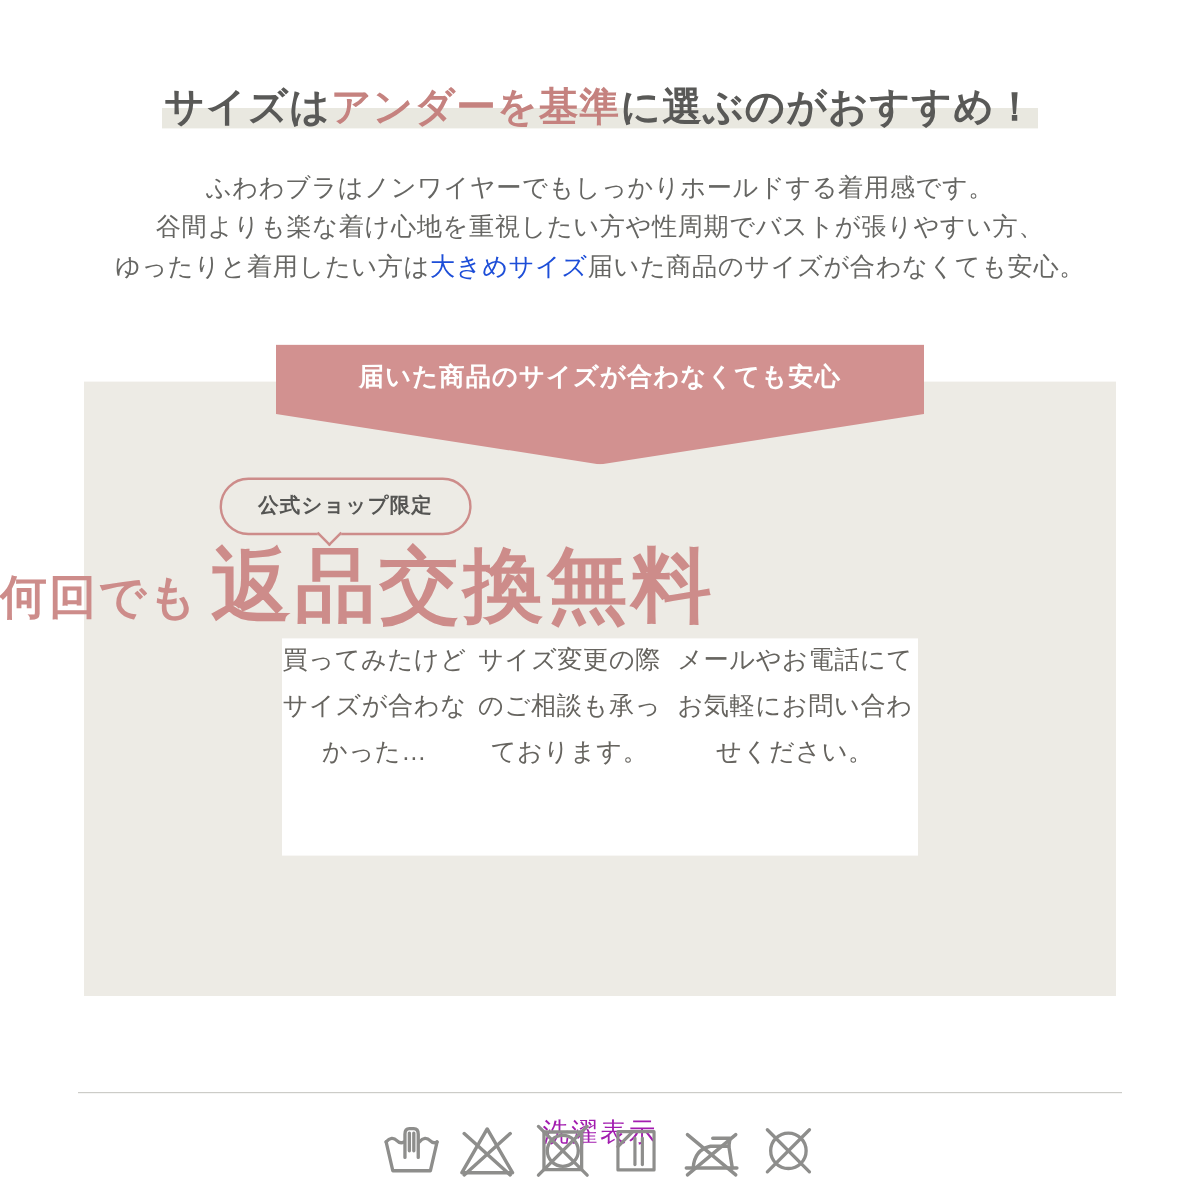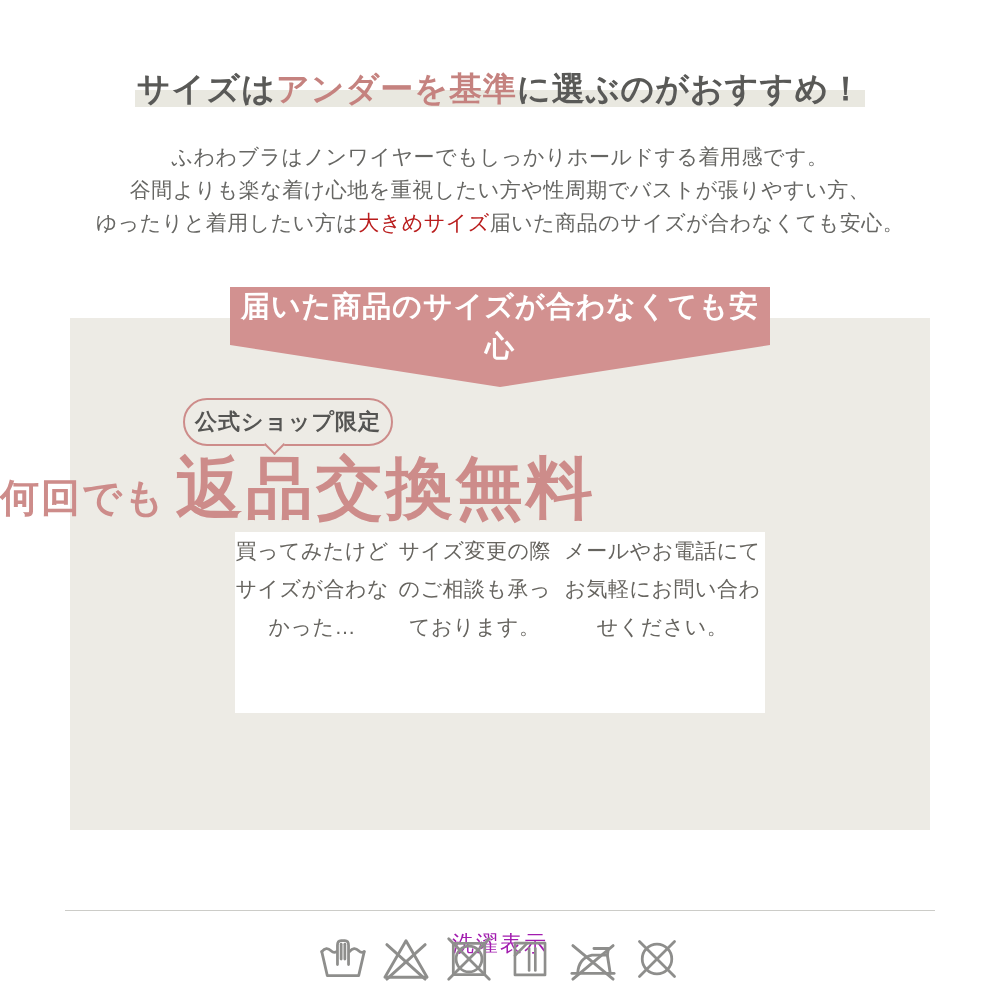--- a/index.html
+++ b/index.html
@@ -8,34 +8,34 @@
 
   
   .heading{position:absolute;top:41px;left:0;width:100%;text-align:center;
     font-size:33px;font-weight:bold;color:#595957;letter-spacing:1px;line-height:1.2;margin-top:28px;}
   .heading .hl{background:linear-gradient(transparent 55%, #e9e8e0 55%);padding:0 2px;}
   .heading .em{color:#c5827f;}
 
   
   .intro{position:absolute;top:140px;left:0;width:100%;text-align:center;
     font-size:21px;color:#666663;line-height:33px;letter-spacing:0.5px;}
-  .intro .em{color:#b91c1c;font-family:Liberation Serif, serif;}
+  .intro .em{color:#1d4ed8;font-family:Liberation Serif, serif;}
 
   
   .beige{position:absolute;left:70px;top:318px;width:860px;height:512px;background:#edebe5;}
 
   
   .banner{position:absolute;left:230px;top:287px;width:540px;height:100px;background:#d29190;
     clip-path:polygon(0 0,100% 0,100% 58%,50% 100%,0 58%);}
-  .banner-text{text-align:center;color:#ffffff;font-size:29px;font-weight:bold;letter-spacing:1px;}
+  .banner-text{padding-top:13px;text-align:center;color:#ffffff;font-size:21px;font-weight:bold;letter-spacing:1px;}
 
   
   .badge{position:absolute;left:183px;top:398px;width:206px;height:44px;
     border:2px solid #cd8c8a;border-radius:26px;text-align:center;line-height:44px;
-    font-size:22px;font-weight:bold;color:#555553;letter-spacing:1px;}
+    font-size:17px;font-weight:bold;color:#555553;letter-spacing:1px;}
   .badge::after{content:"";position:absolute;left:82px;bottom:-8px;width:13px;height:13px;
     background:#edebe5;border-right:2px solid #cd8c8a;border-bottom:2px solid #cd8c8a;
     transform:rotate(45deg);}
 
   
   .catch{position:absolute;top:443px;left:0;width:100%;display:flex;justify-content:flex-start;
     align-items:baseline;gap:10px;color:#cd8c8a;}
   .catch-small{font-size:39px;font-weight:bold;letter-spacing:2px;}
   .catch-large{font-size:67px;font-weight:bold;letter-spacing:3px;
     font-family:"Liberation Serif","DejaVu Serif",serif;}

